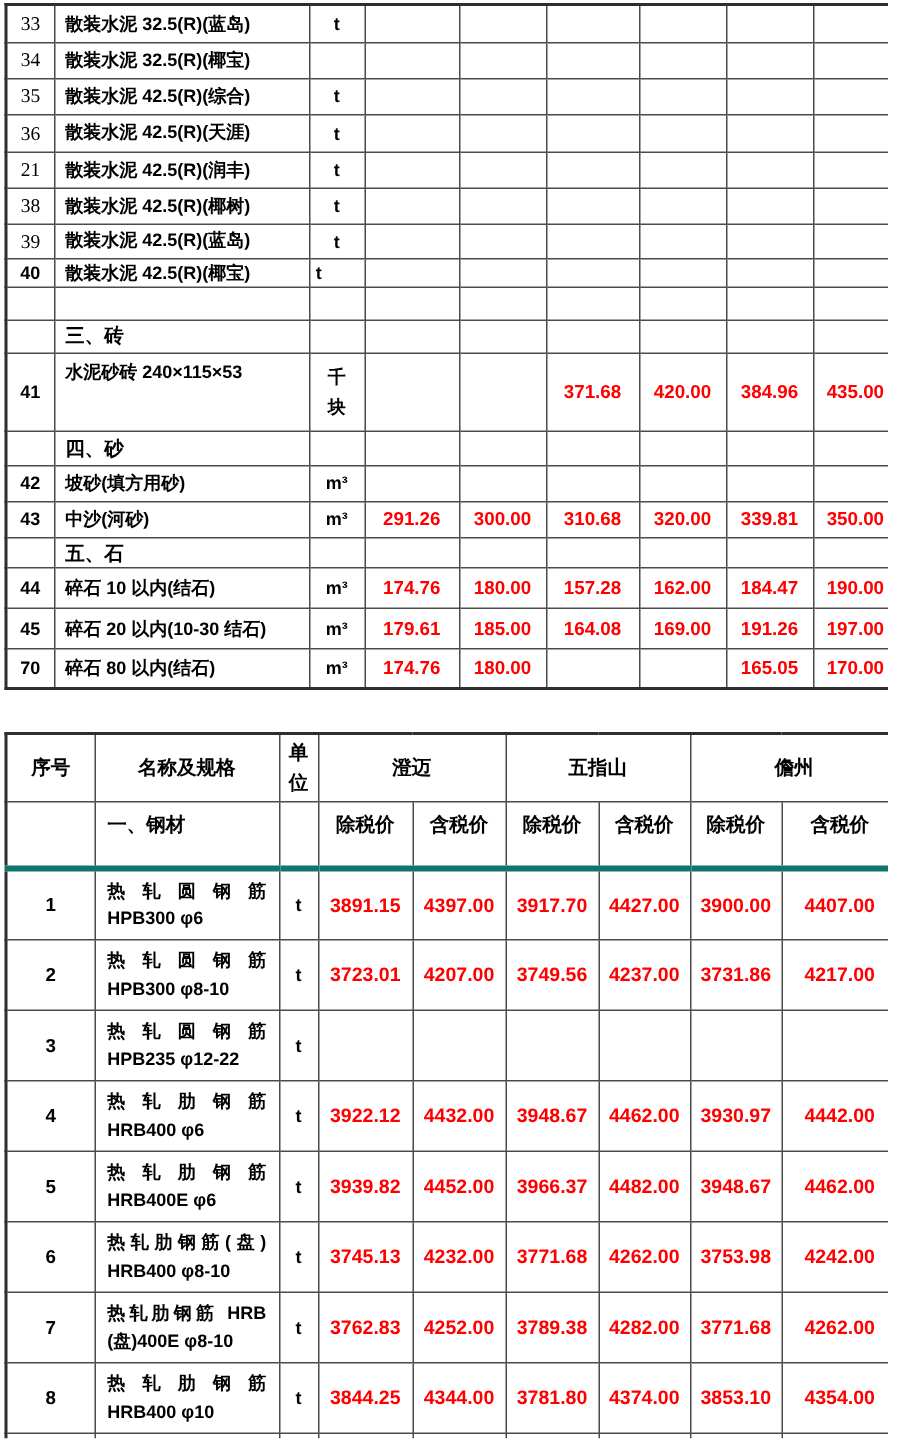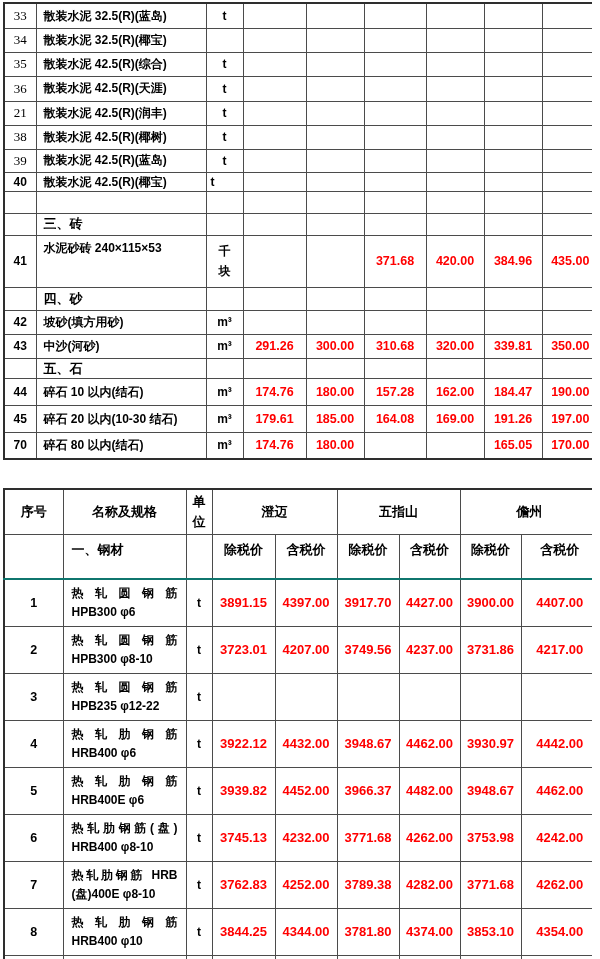--- a/index.html
+++ b/index.html
@@ -17,21 +17,21 @@
   .num.serif{font-family:"Liberation Serif","DejaVu Serif",serif;font-weight:normal;font-size:13px;}
   .name{padding:1px 4px 1px 7px;font-weight:bold;font-size:12px;text-align:left;line-height:1.35;}
   .name.vtop{vertical-align:top;padding-top:4px;}
   .section-label{font-size:13px;}
   .unit{text-align:center;font-weight:bold;font-size:12px;}
   .unit.uleft{text-align:left;padding-left:4px;}
   .unit.ustack div{line-height:20px;}
   .price{text-align:center;font-weight:bold;font-size:12.5px;color:#ff0000;font-family:"Liberation Sans","DejaVu Sans",sans-serif;}
   
   .t2 .hcell{text-align:center;font-weight:bold;font-size:13px;}
-  .t2 tr.h2 td{border-bottom:2px solid #0f766e;vertical-align:top;padding-top:6px;margin-top:24px;}
+  .t2 tr.h2 td{border-bottom:4px solid #0f766e;vertical-align:top;padding-top:6px;margin-top:24px;}
   .t2 tr.h2 .hsection{text-align:left;padding-left:8px;}
   .t2 .name2{padding:2px 8px;font-weight:bold;font-size:12px;line-height:1.55;}
   .t2 .name2 .l1{display:block;text-align:justify;text-align-last:justify;-moz-text-align-last:justify;}
   .t2 .name2 .l2{display:block;text-align:left;}
   .t2 .price{font-size:13px;}
   .t2 .num{font-size:12.5px;}
   .t2 .unithead{line-height:1.5;}
 </style>
 </head>
 <body>

